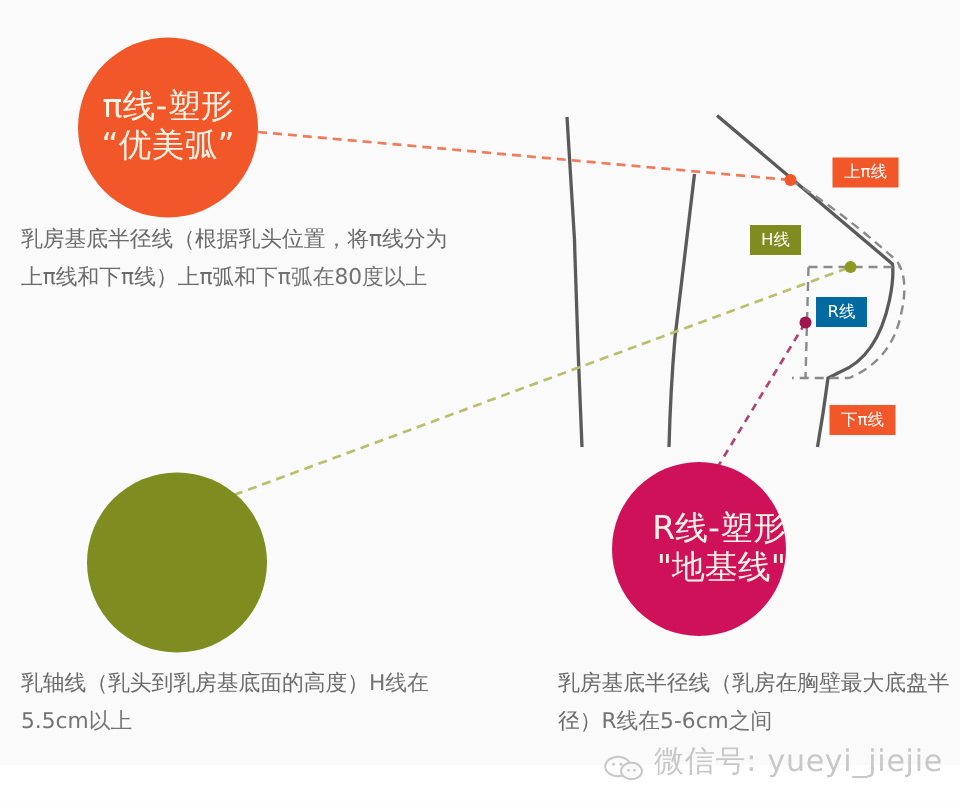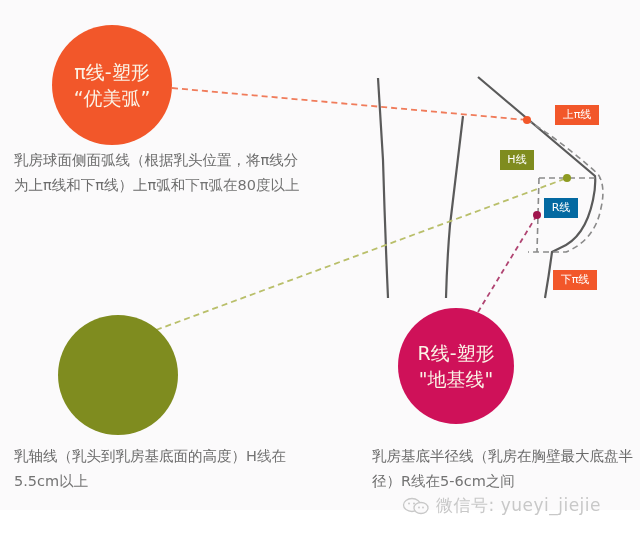--- a/index.html
+++ b/index.html
@@ -10,43 +10,43 @@
       position: relative;
     }
     .canvas {
       position: absolute; left: 0; top: 0; width: 640px; height: 510px;
       background: #fbfafb;
     }
     svg.lines { position: absolute; left: 0; top: 0; width: 640px; height: 537px; }
     .circle {
       position: absolute; border-radius: 50%;
       display: flex; flex-direction: column; align-items: center; justify-content: center;
-      color: #fbf3e6; font-size: 19px; line-height: 26px; text-align: center;
+      color: #fbf3e6; font-size: 22px; line-height: 26px; text-align: center;
     }
     .circle.pi { left: 52px; top: 25px; width: 120px; height: 120px; background: #f2572a; }
     .circle.h  { left: 58px; top: 315px; width: 120px; height: 120px; background: #7f8c1f; }
-    .circle.r  { left: 398px; top: 308px; width: 116px; height: 116px; background: #cf1159; }
+    .circle.r  { left: 408px; top: 308px; width: 116px; height: 116px; background: #cf1159; align-items: flex-end; }
     .tag {
       position: absolute; color: #fff; font-size: 11px; line-height: 20px;
       text-align: center; padding: 0 4px; white-space: nowrap;
     }
     .tag.up   { left: 555px; top: 105px; width: 36px; background: #f2572a; }
     .tag.hl   { left: 500px; top: 150px; width: 26px; background: #7f8c1f; }
     .tag.rl   { left: 544px; top: 198px; width: 26px; background: #0369a1; }
     .tag.down { left: 553px; top: 270px; width: 36px; background: #f2572a; }
     .desc {
       position: absolute; font-size: 14.5px; line-height: 25px; color: #6a6a6a;
     }
     .desc .hl { color: #737373; }
     .desc.pi { left: 14px; top: 148px; width: 290px; }
     .desc.h  { left: 14px; top: 444px; width: 290px; }
     .desc.r  { left: 372px; top: 444px; width: 268px; }
     .watermark {
-      position: absolute; left: 402px; top: 494px; font-size: 17px; color: #c8c8c8;
-      display: flex; align-items: center; gap: 6px; letter-spacing: 0.5px;
+      position: absolute; left: 402px; top: 494px; font-size: 20px; color: #c8c8c8;
+      display: flex; align-items: flex-end; gap: 6px; letter-spacing: 0.5px;
     }
     .watermark .wx { width: 28px; height: 18px; }
   </style>
 </head>
 <body>
 
 <div class="canvas"></div>
 
 <svg class="lines" viewBox="0 0 640 537">
 
@@ -79,21 +79,21 @@
   <span>R线-塑形</span>
   <span>"地基线"</span>
 </div>
 
 <div class="tag up">上π线</div>
 <div class="tag hl">H线</div>
 <div class="tag rl">R线</div>
 <div class="tag down">下π线</div>
 
 <div class="desc pi">
-  <span>乳房球面侧面弧线（根据乳头位置，将π线分为上π线和下π线）上π弧和</span><span class="hl">下π弧在80度以上</span>
+  <span>乳房基底半径线（根据乳头位置，将π线分为上π线和下π线）上π弧和</span><span class="hl">下π弧在80度以上</span>
 </div>
 
 <div class="desc h">
   <span>乳轴线（乳头到乳房基底面的高度）</span><span class="hl">H线在5.5cm以上</span>
 </div>
 
 <div class="desc r">
   <span>乳房基底半径线（乳房在胸壁最大底盘半径）</span><span class="hl">R线在5-6cm之间</span>
 </div>
 

